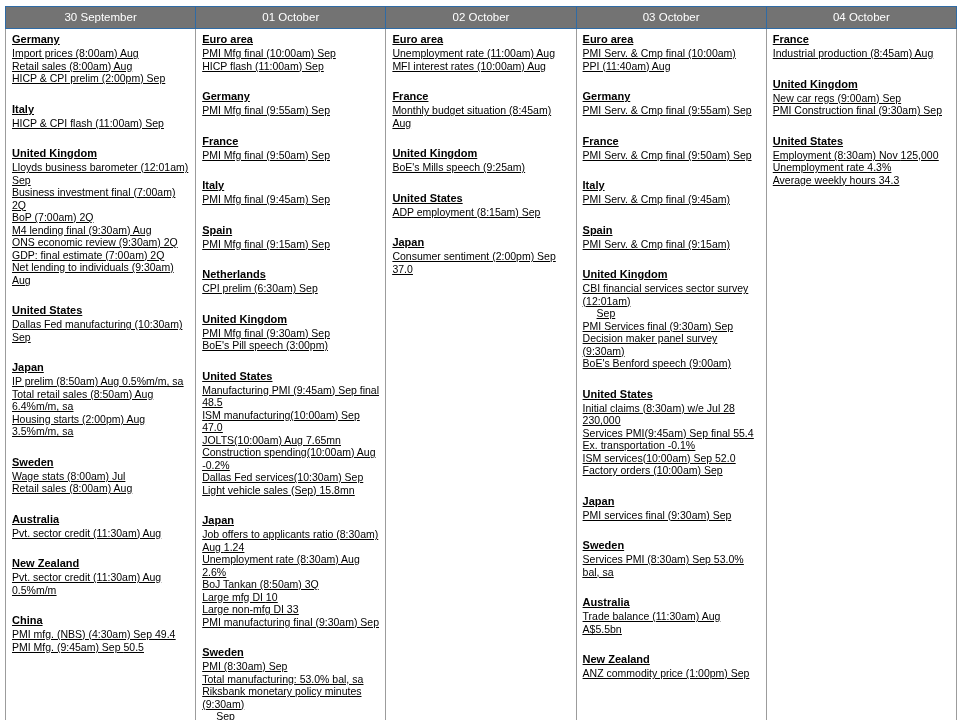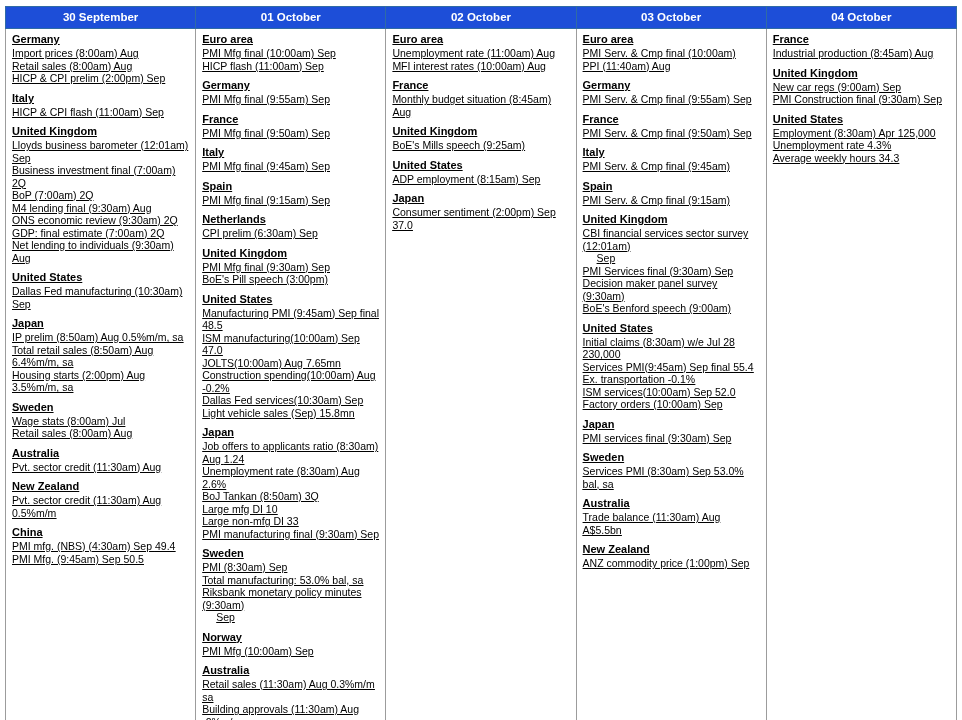--- a/index.html
+++ b/index.html
@@ -18,24 +18,24 @@
     box-sizing: border-box;
     padding: 6px 5px 4px 5px;
   }
   table.cal {
     width: 952px;
     height: 712px;
     border-collapse: collapse;
     table-layout: fixed;
   }
   table.cal th {
-    background: #1d4ed8;
+    background: #737373;
     color: #ffffff;
     font-size: 11.5px;
-    font-weight: bold;
+    font-weight: normal;
     text-align: center;
     height: 16px;
     padding: 2px 0 3px 0;
     border: 1px solid #2f6ba5;
   }
   table.cal td.daycell {
     vertical-align: top;
     border-left: 1px solid #9c9c9c;
     border-right: 1px solid #9c9c9c;
     border-bottom: 1px solid #9c9c9c;
@@ -48,21 +48,21 @@
     display: flex;
     flex-direction: column;
   }
   .events {
     flex: 1 1 auto;
     text-decoration: underline;
   }
   .country {
     font-weight: bold;
     font-size: 11px;
-    margin-top: 7px;
+    margin-top: 18px;
     margin-bottom: 1px;
     line-height: 13px;
   }
   .country.first {
     margin-top: 0;
   }
   .item {
     font-size: 10.5px;
     line-height: 12.5px;
     margin: 0;
@@ -233,21 +233,21 @@
         </td>
         <td class="daycell">
           <div class="cellinner">
               <div class="events">
                 <div class="country first">France</div>
                 <div class="item"><span>Industrial production (8:45am) Aug</span></div>
                 <div class="country">United Kingdom</div>
                 <div class="item"><span>New car regs (9:00am) Sep</span></div>
                 <div class="item"><span>PMI Construction final (9:30am) Sep</span></div>
                 <div class="country">United States</div>
-                <div class="item"><span>Employment (8:30am) Apr </span><span class="u">125,000</span></div>
+                <div class="item"><span>Employment (8:30am) Nov </span><span class="u">125,000</span></div>
                 <div class="item"><span>Unemployment rate </span><span class="u">4.3%</span></div>
                 <div class="item"><span>Average weekly hours </span><span class="u">34.3</span></div>
               </div>
               <div class="spacer"></div>
             </div>
         </td>
       </tr>
     </tbody>
   </table>
 </div>

